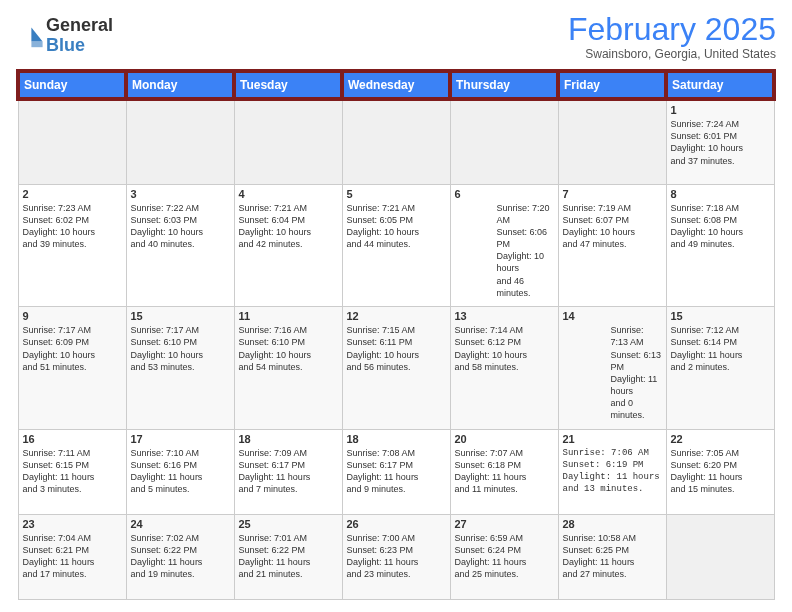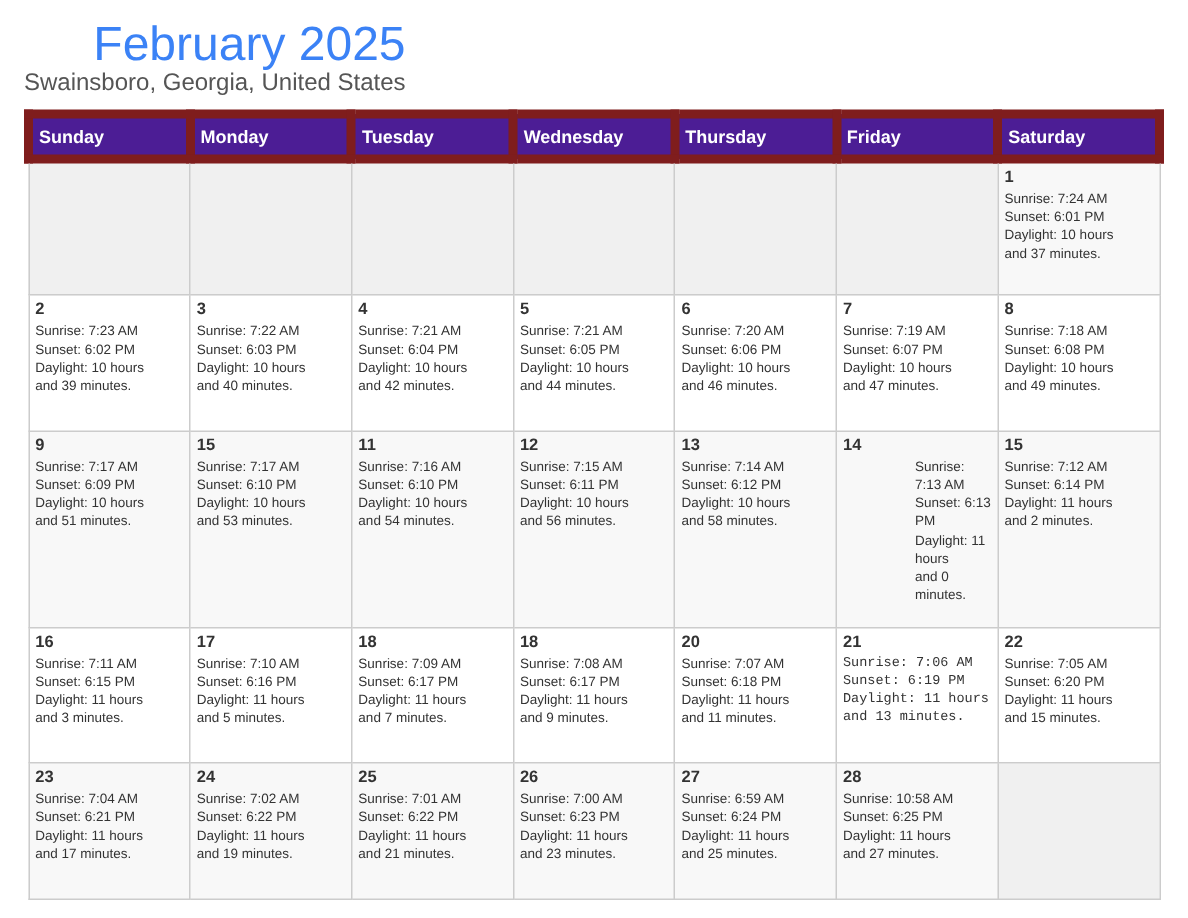--- a/index.html
+++ b/index.html
@@ -51,37 +51,37 @@
     .title-block {
       text-align: right;
     }
     .month-title {
       font-size: 32px;
       font-weight: normal;
       color: #3b82f6;
       line-height: 1.1;
     }
     .location-title {
-      font-size: 16px;
+      font-size: 12px;
       color: #555;
     }
     .calendar {
       flex: 1;
       border: 1px solid #ccc;
       border-collapse: collapse;
       width: 100%;
       table-layout: fixed;
     }
     .calendar thead tr th {
-      background-color: #4c1d95;
+      background-color: #3b82f6;
       color: #fff;
       font-size: 12px;
       font-weight: bold;
       padding: 5px 4px;
-      border: 6px solid #7f1d1d;
+      border: 4px solid #7f1d1d;
       text-align: left;
     }
     .calendar tbody tr td {
       border: 1px solid #ccc;
       vertical-align: top;
       padding: 3px 4px;
       font-size: 9.5px;
       color: #333;
       height: 82px;
       background: #fff;
@@ -105,20 +105,32 @@
     }
     .empty-cell {
       background: #f0f0f0 !important;
     }
   </style>
 </head>
 <body>
 
 <div class="page">
   <div class="header">
+    <div class="logo">
+      <svg class="logo-icon" viewBox="0 0 40 40">
+        <rect x="0" y="0" width="40" height="40" fill="white"></rect>
+
+        <polygon points="22,8 38,28 22,28" fill="#3a7fc1"></polygon>
+        <polygon points="22,28 38,28 38,36 22,36" fill="#3a7fc1" opacity="0.6"></polygon>
+      </svg>
+      <div class="logo-text">
+        <span class="logo-general">General</span>
+        <span class="logo-blue">Blue</span>
+      </div>
+    </div>
     <div class="title-block">
       <div class="month-title">February 2025</div>
       <div class="location-title">Swainsboro, Georgia, United States</div>
     </div>
   </div>
 
   <table class="calendar">
     <thead>
       <tr>
       <th>Sunday</th>
@@ -170,21 +182,21 @@
           </td>
           <td>
             <span class="day-num">5</span>
             <div class="day-info" style="white-space: pre-line;">Sunrise: 7:21 AM
 Sunset: 6:05 PM
 Daylight: 10 hours
 and 44 minutes.</div>
           </td>
           <td>
             <span class="day-num">6</span>
-            <div class="day-info" style="white-space: pre-line;">Sunrise: 7:20 AM
+            <div class="day-info" style="white-space: pre-line; margin-left: 42px;">Sunrise: 7:20 AM
 Sunset: 6:06 PM
 Daylight: 10 hours
 and 46 minutes.</div>
           </td>
           <td>
             <span class="day-num">7</span>
             <div class="day-info" style="white-space: pre-line;">Sunrise: 7:19 AM
 Sunset: 6:07 PM
 Daylight: 10 hours
 and 47 minutes.</div>

